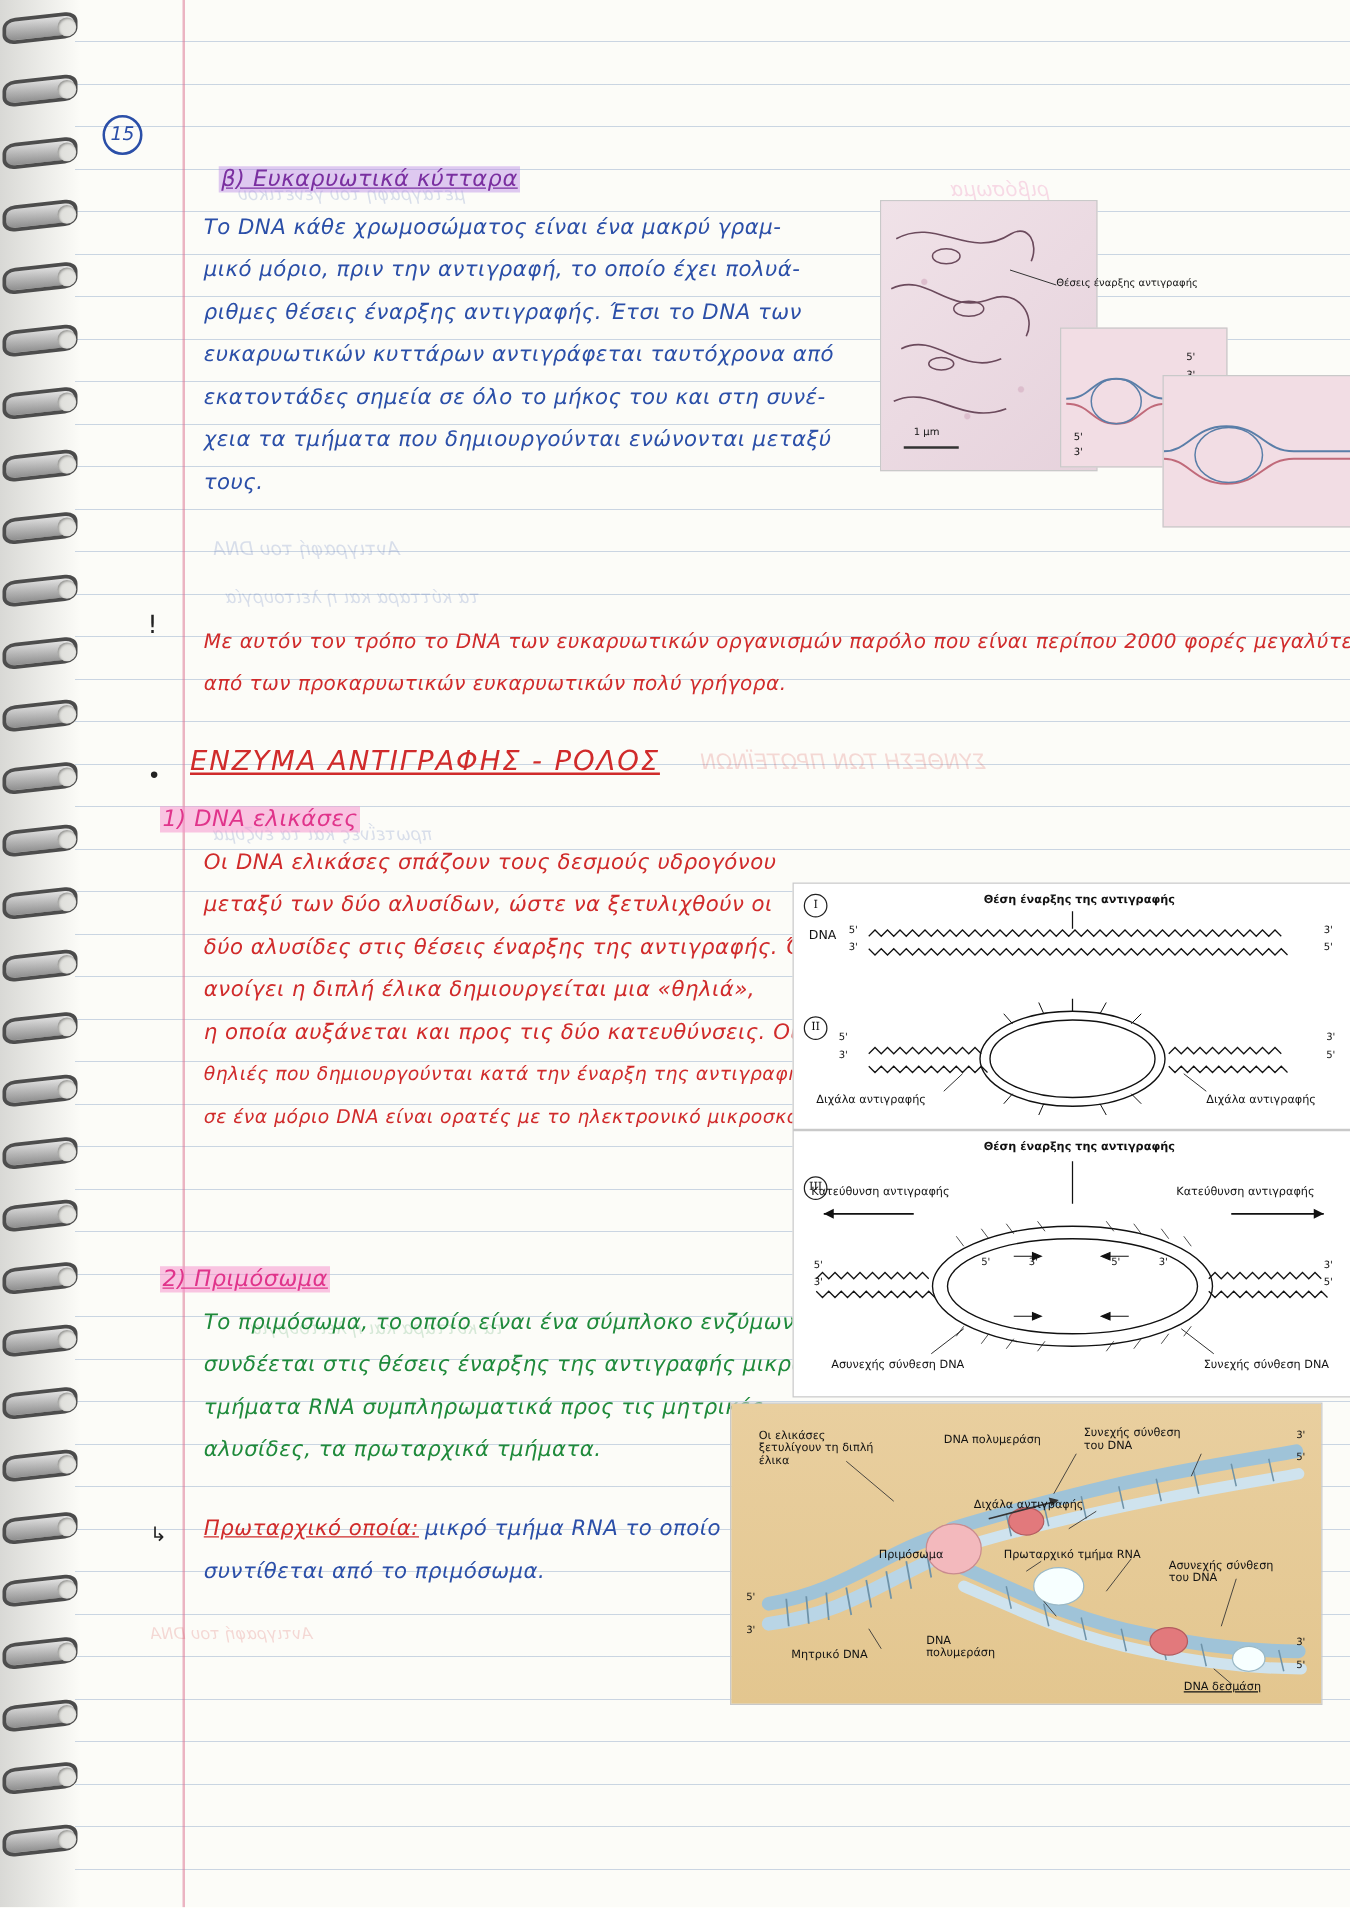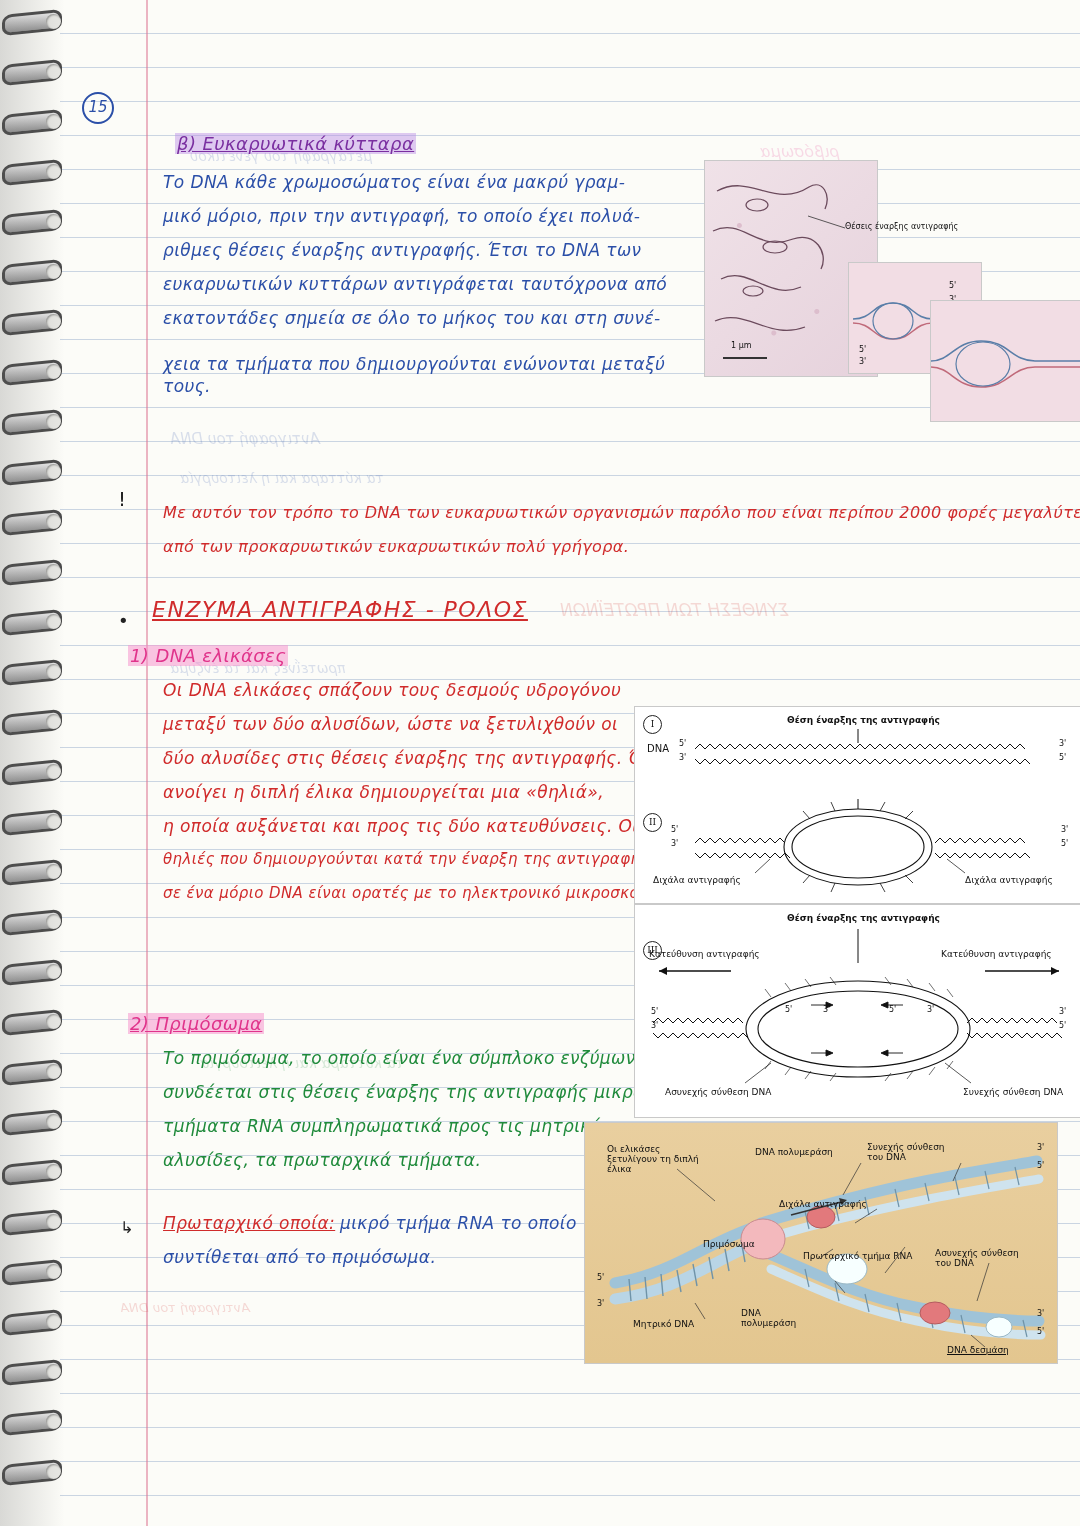--- a/index.html
+++ b/index.html
@@ -263,21 +263,21 @@
 
   <div class="hw purple italic u" style="left:175px; top:133px; font-size:18px;text-align:center;">
     <span class="hl-purple">β) Ευκαρυωτικά κύτταρα</span>
   </div>
 
   <div class="hw blue italic" style="left:163px; top:172px; font-size:17px;">Το DNA κάθε χρωμοσώματος είναι ένα μακρύ γραμ-</div>
   <div class="hw blue italic" style="left:163px; top:206px; font-size:17px;">μικό μόριο, πριν την αντιγραφή, το οποίο έχει πολυά-</div>
   <div class="hw blue italic" style="left:163px; top:240px; font-size:17px;">ριθμες θέσεις έναρξης αντιγραφής. Έτσι το DNA των</div>
   <div class="hw blue italic" style="left:163px; top:274px; font-size:17px;">ευκαρυωτικών κυττάρων αντιγράφεται ταυτόχρονα από</div>
   <div class="hw blue italic" style="left:163px; top:308px; font-size:17px;">εκατοντάδες σημεία σε όλο το μήκος του και στη συνέ-</div>
-  <div class="hw blue italic" style="left:163px; top:342px; font-size:17px;margin-top:12px;">χεια τα τμήματα που δημιουργούνται ενώνονται μεταξύ</div>
+  <div class="hw blue italic" style="left:163px; top:342px; font-size:17px;">χεια τα τμήματα που δημιουργούνται ενώνονται μεταξύ</div>
   <div class="hw blue italic" style="left:163px; top:376px; font-size:17px;">τους.</div>
 
   <div class="hw black" style="left:118px; top:487px; font-size:20px;">!</div>
 
   <div class="hw red italic" style="left:163px; top:503px; font-size:16px;">Με αυτόν τον τρόπο το DNA των ευκαρυωτικών οργανισμών παρόλο που είναι περίπου 2000 φορές μεγαλύτερο</div>
   <div class="hw red italic" style="left:163px; top:537px; font-size:16px;">από των προκαρυωτικών ευκαρυωτικών πολύ γρήγορα.</div>
 
   <div class="hw black" style="left:118px; top:610px; font-size:18px;">•</div>
   <div class="hw red italic u" style="left:152px; top:597px; font-size:22px; letter-spacing:1.5px;">ΕΝΖΥΜΑ  ΑΝΤΙΓΡΑΦΗΣ - ΡΟΛΟΣ</div>
 
@@ -532,21 +532,21 @@
         <line x1="260" y1="170" x2="250" y2="158"></line>
         <line x1="400" y1="224" x2="386" y2="212"></line>
       </g>
     </svg>
 
     <div class="fig-caption" style="left:22px; top:22px; width:100px; white-space:normal; line-height:1.1;">Οι ελικάσες ξετυλίγουν τη διπλή έλικα</div>
     <div class="fig-caption" style="left:170px; top:24px;">DNA πολυμεράση</div>
     <div class="fig-caption" style="left:282px; top:20px; width:90px; white-space:normal; line-height:1.1;">Συνεχής σύνθεση του DNA</div>
     <div class="fig-caption" style="left:194px; top:76px;">Διχάλα αντιγραφής</div>
     <div class="fig-caption" style="left:118px; top:116px;">Πριμόσωμα</div>
-    <div class="fig-caption" style="left:218px; top:116px;margin-top:12px;">Πρωταρχικό τμήμα RNA</div>
+    <div class="fig-caption" style="left:218px; top:116px;">Πρωταρχικό τμήμα RNA</div>
     <div class="fig-caption" style="left:350px; top:126px; width:90px; white-space:normal; line-height:1.1;">Ασυνεχής σύνθεση του DNA</div>
     <div class="fig-caption" style="left:48px; top:196px;">Μητρικό DNA</div>
     <div class="fig-caption" style="left:156px; top:186px; width:60px; white-space:normal; line-height:1.1;">DNA πολυμεράση</div>
     <div class="fig-caption" style="left:362px; top:222px;text-decoration:underline;">DNA δεσμάση</div>
 
     <div class="fig-label" style="left:12px; top:150px; font-size:8px;">5'</div>
     <div class="fig-label" style="left:12px; top:176px; font-size:8px;">3'</div>
     <div class="fig-label" style="left:452px; top:20px; font-size:8px;">3'</div>
     <div class="fig-label" style="left:452px; top:38px; font-size:8px;">5'</div>
     <div class="fig-label" style="left:452px; top:186px; font-size:8px;">3'</div>

